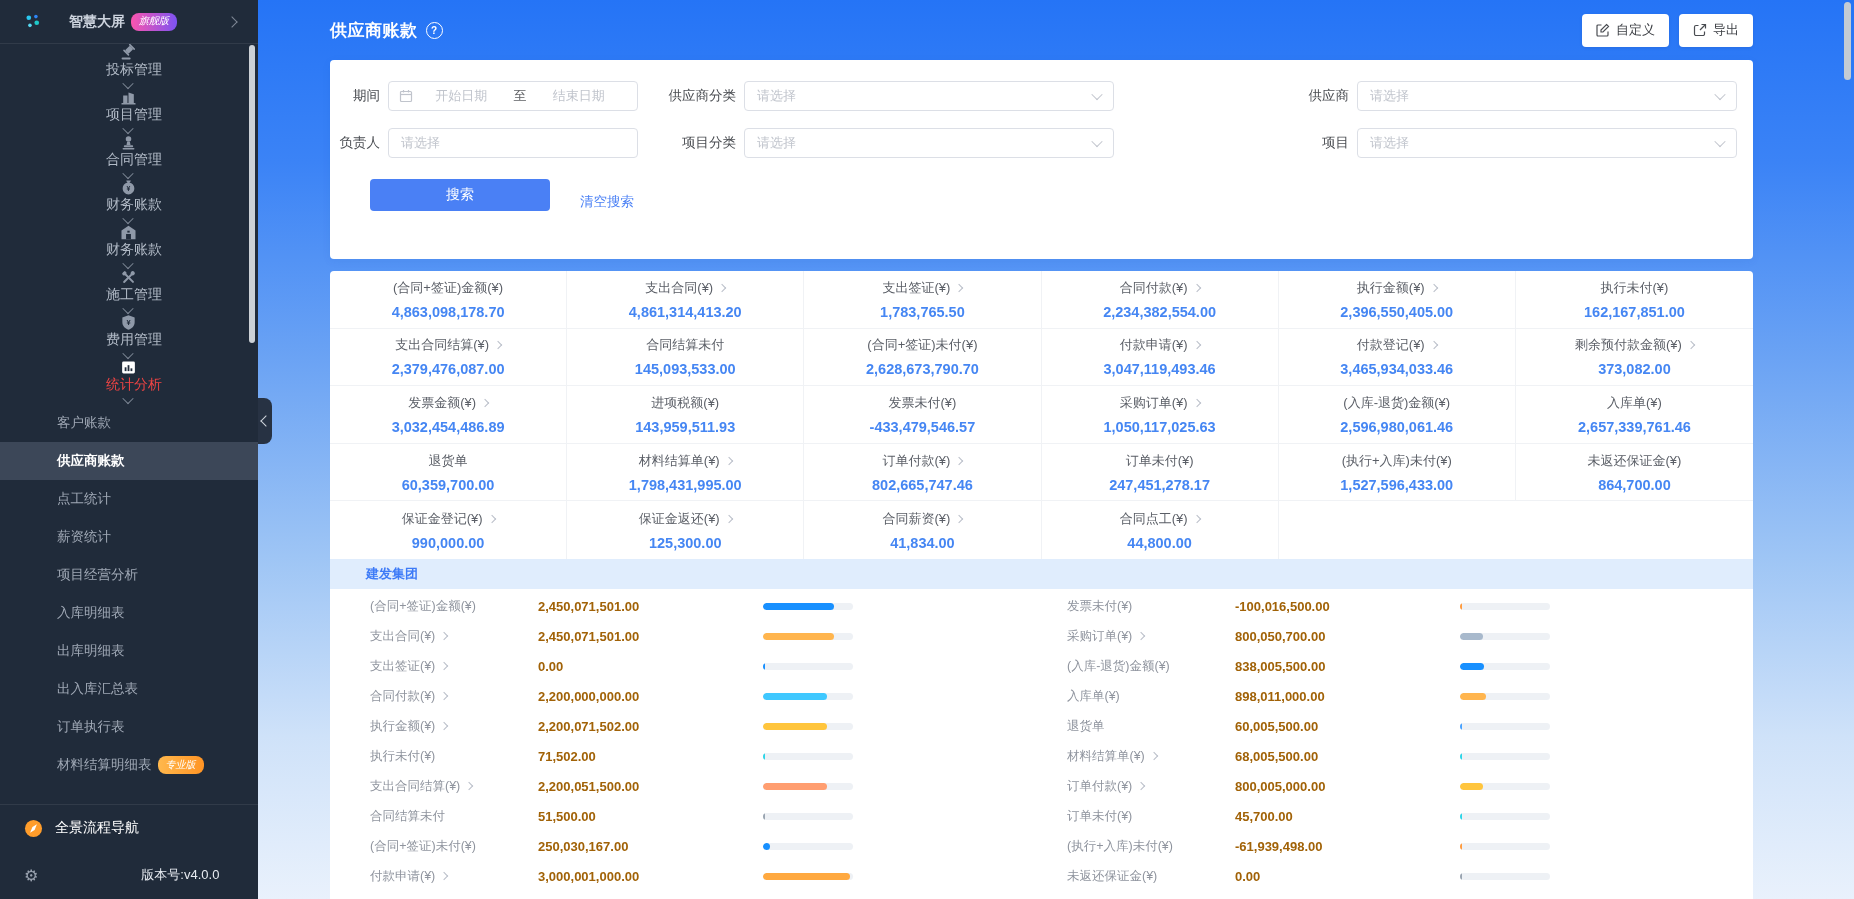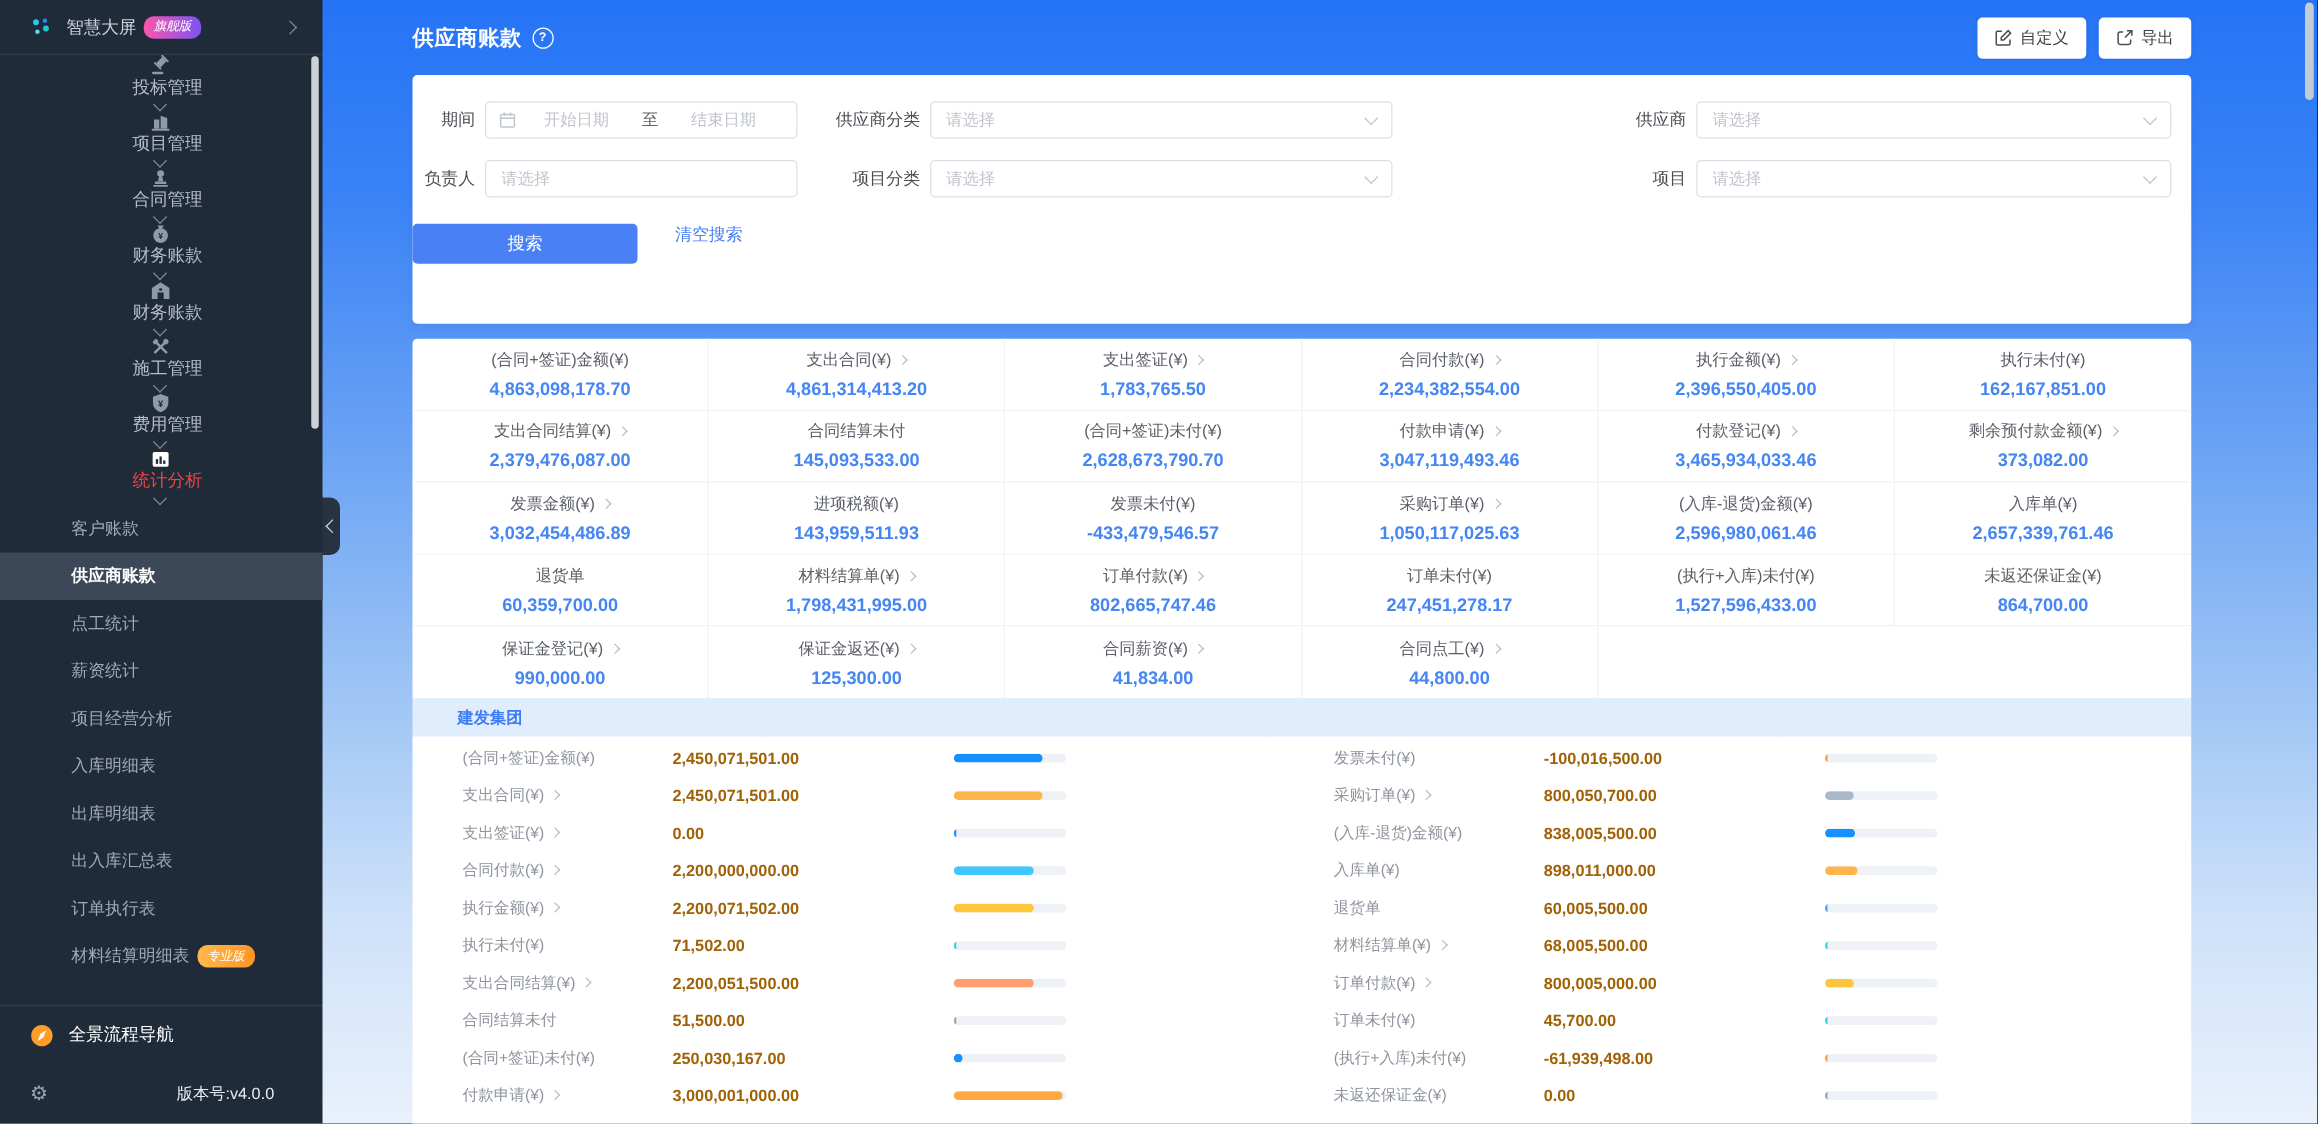--- a/index.html
+++ b/index.html
@@ -1,21 +1,21 @@
 <!DOCTYPE html>
 <html><head>
 <meta charset="utf-8">
 <style>
   html,body{margin:0;padding:0;background:#10151d;font-family:"Liberation Sans","DejaVu Sans",sans-serif;}
   .app{position:relative;width:1854px;height:899px;overflow:hidden;
        background:linear-gradient(180deg,#2574f6 0%,#3b83f6 18%,#6ba3f4 40%,#9ec5f5 62%,#cfe2f9 82%,#e9f1fc 100%);}
   
   .sidebar{position:absolute;left:0;top:0;width:258px;height:899px;background:#202b3a;z-index:5;}
   .logo-row{height:43px;display:flex;align-items:center;padding:0 22px 0 24px;border-bottom:1px solid rgba(255,255,255,.08);cursor:pointer;}
-  .logo-row .lbl{color:#ccd3dd;font-size:14px;margin-left:12px;white-space:nowrap;}
+  .logo-row .lbl{color:#ccd3dd;font-size:14px;margin-left:28px;white-space:nowrap;font-weight:bold;}
   .badge{display:inline-block;font-size:10px;font-style:italic;color:#fff;padding:1.5px 8px 2.5px;border-radius:8px;margin-left:6px;white-space:nowrap;}
   .badge.flag{background:linear-gradient(90deg,#fa55ae,#7d53f2);}
   .badge.pro{background:linear-gradient(90deg,#ffb84d,#ff9424);}
   .menu-item{height:45px;display:flex;align-items:center;padding:0 26px 0 24px;color:#b3bcc8;font-size:14px;cursor:pointer;flex-direction:column;}
   .menu-item .mi-label{margin-left:12px;white-space:nowrap;}
   .menu-item.section-active{color:#ef4444;}
   .mi-icon{width:17px;height:17px;flex:none;display:inline-flex;}
   .mi-icon svg{width:100%;height:100%;}
   .spacer{flex:1;}
   .sub-item{height:38px;display:flex;align-items:center;padding-left:57px;color:#a0a9b6;font-size:13.5px;cursor:pointer;white-space:nowrap;}
@@ -54,21 +54,21 @@
   .f-daterange{width:250px;padding:0 10px;}
   .f-sel2{width:370px;padding:0 12px;}
   .f-sel3{width:380px;padding:0 12px;}
   .f-input1{width:250px;padding:0 12px;}
   .ph{color:#c0c4cc;font-size:13px;white-space:nowrap;}
   .f-daterange .ph{flex:1;text-align:center;}
   .f-sep{color:#606266;font-size:13px;padding:0 4px;}
   .f-select .ph{flex:1;}
   .f-ctl .chev{margin-left:auto;border-color:#c0c4cc;}
   .cal-icon{width:14px;height:14px;display:inline-flex;flex:none;}
-  .f-actions{display:flex;align-items:flex-start;margin-top:21px;}
+  .f-actions{display:flex;align-items:flex-end;margin-left:40px;margin-top:21px;}
   .search-btn{width:180px;height:32px;background:#4a80f5;color:#fff;font-size:14px;border:none;border-radius:4px;cursor:pointer;}
   .clear-link{color:#4a80f5;font-size:13.5px;margin-left:30px;cursor:pointer;}
   
   .stats-panel{margin-top:12px;background:#fff;border-radius:4px 4px 0 0;height:288px;display:grid;grid-template-columns:repeat(6,1fr);grid-template-rows:repeat(5,1fr);}
   .s-cell{display:flex;flex-direction:column;align-items:center;justify-content:center;border-right:1px solid #f0f2f5;border-bottom:1px solid #f0f2f5;}
   .s-cell.no-r{border-right:none;}
   .s-cell.no-b{border-bottom:none;}
   .s-cell.clickable{cursor:pointer;}
   .s-label{color:#5a5e66;font-size:13px;display:flex;align-items:center;white-space:nowrap;}
   .s-arrow{display:inline-block;width:5px;height:5px;border-right:1.3px solid #b9bec8;border-bottom:1.3px solid #b9bec8;transform:rotate(-45deg);margin-left:6px;}

